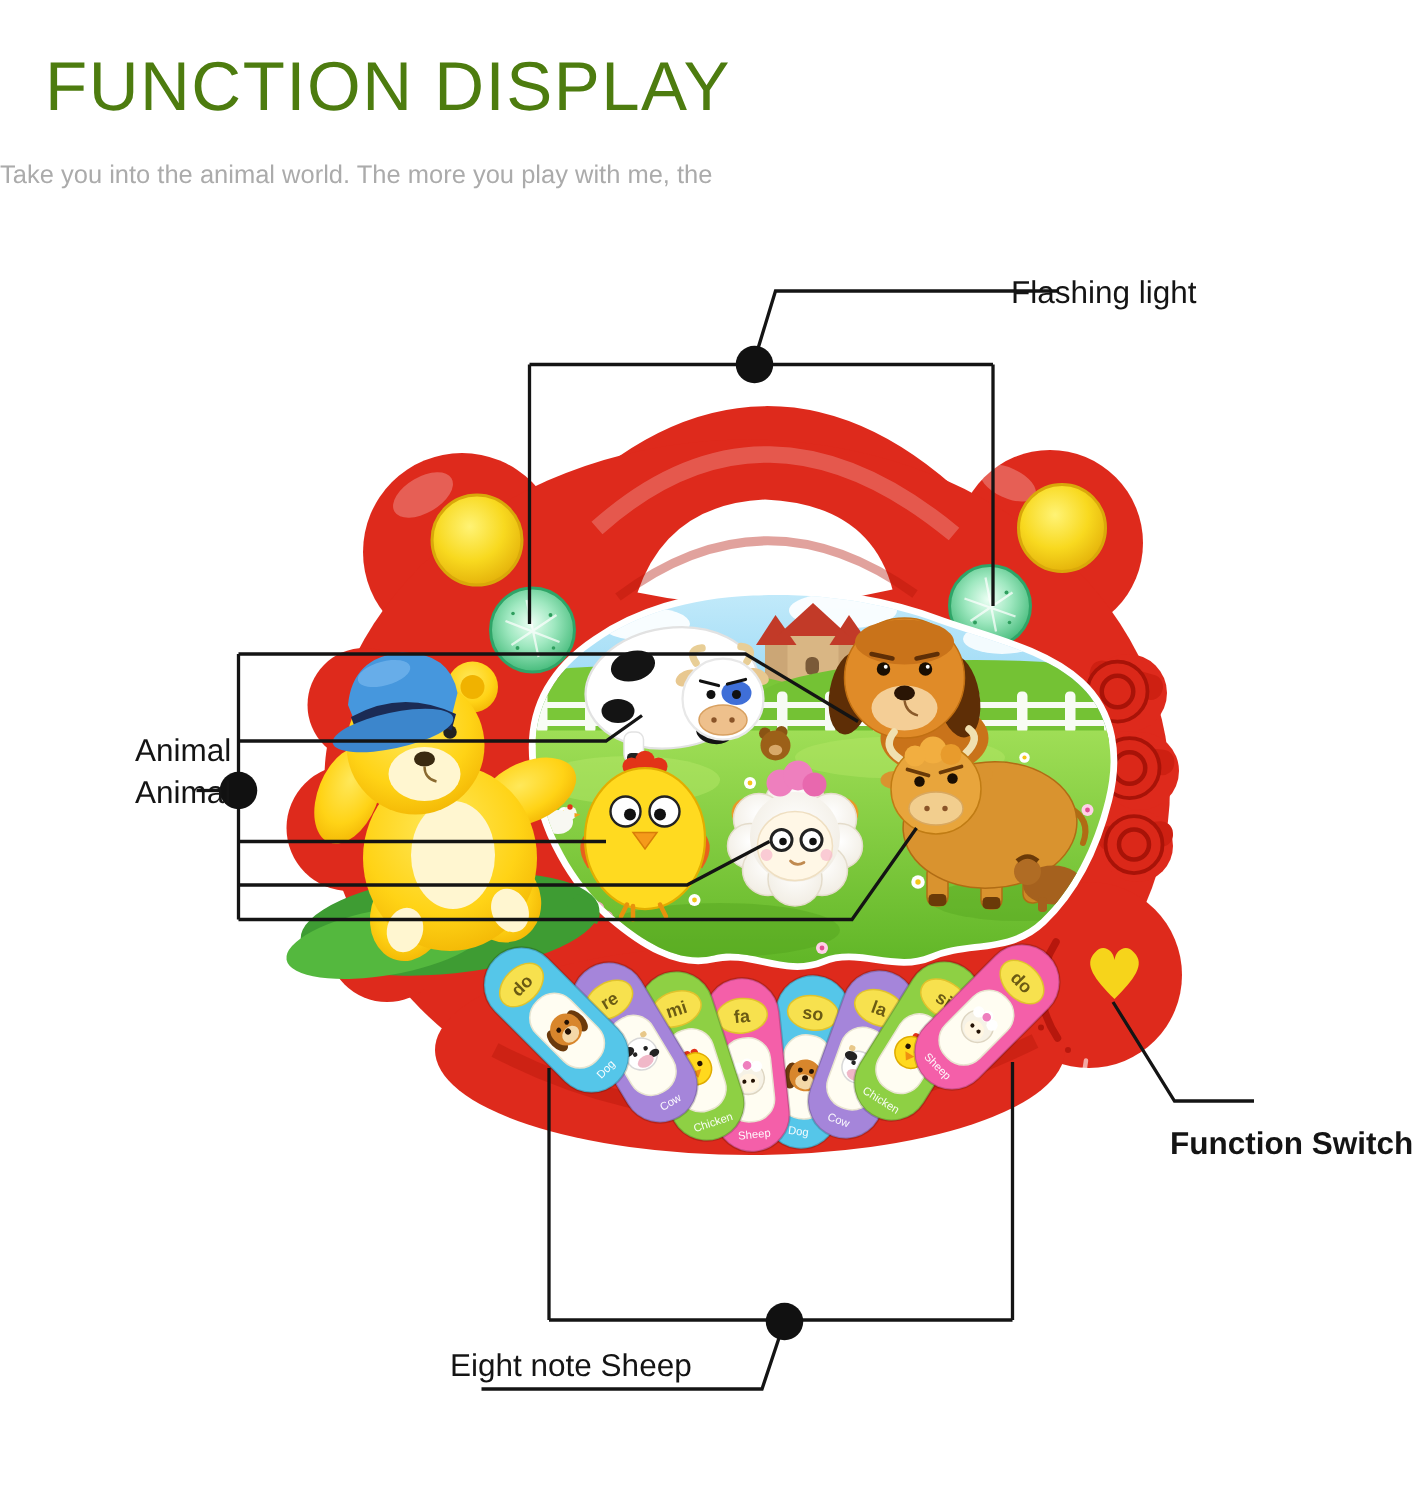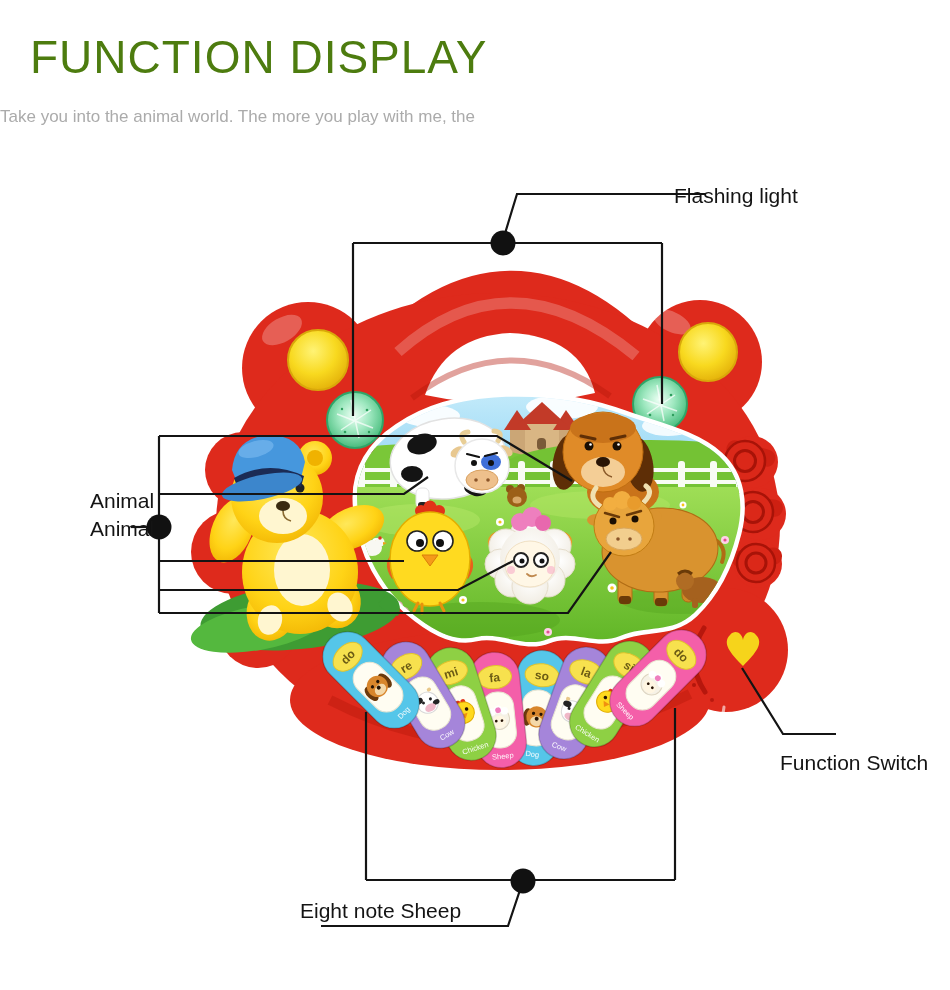--- a/index.html
+++ b/index.html
@@ -8,21 +8,21 @@
   #toy-svg{position:absolute;left:0;top:0;}
   .label{position:absolute;color:#141414;font-size:21px;line-height:26px;white-space:nowrap;}
   #page-title{position:absolute;left:30px;top:30px;width:920px;text-align:left;
               font-size:46px;letter-spacing:1px;color:#4d7c0f;font-weight:400;}
   .subtitle{position:absolute;left:0;width:840px;text-align:left;
             font-size:17px;color:#ABABAB;}
   #subtitle-1{top:107px;}
   #subtitle-2{top:130px;}
   #label-flashing-light{left:674px;top:183px;}
   #label-animal-button{left:54px;top:487px;line-height:28px;margin-left:36px;}
-  #label-function-switch{left:780px;top:750px;}
+  #label-function-switch{left:780px;top:750px;font-weight:bold;}
   #label-eight-note-keys{left:300px;top:898px;}
 </style>
 </head>
 <body>
 
 <div id="stage">
 
 <svg id="toy-svg" width="950" height="990" viewBox="0 0 950 990">
   <defs>
     <radialGradient id="gLight" cx="48%" cy="42%" r="62%">

